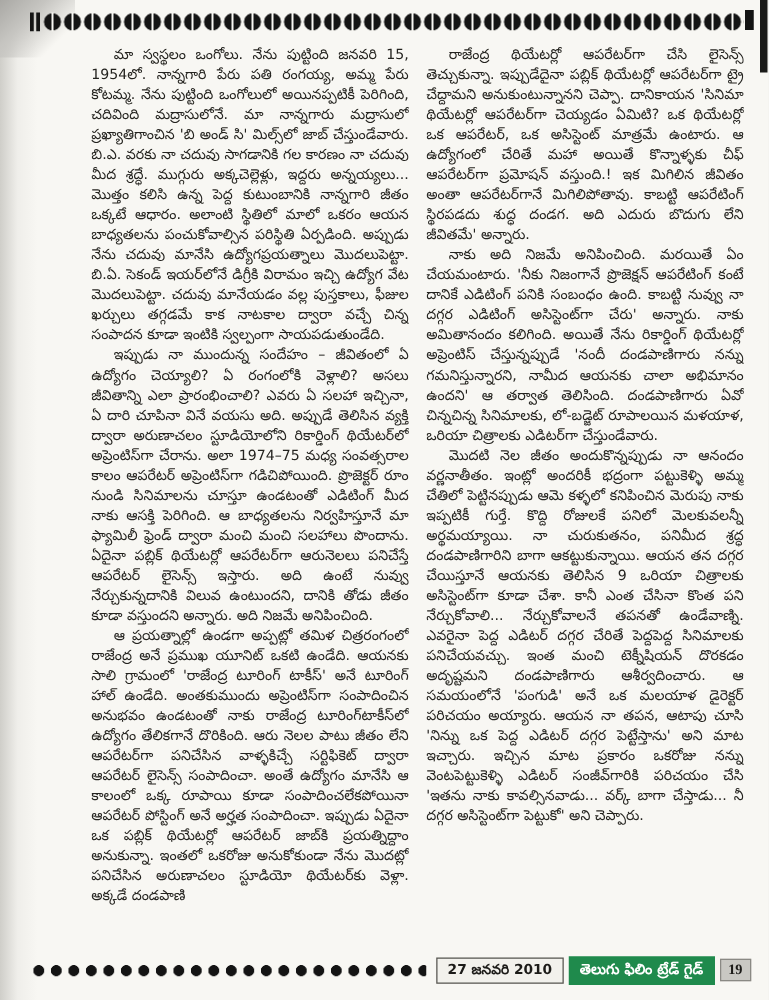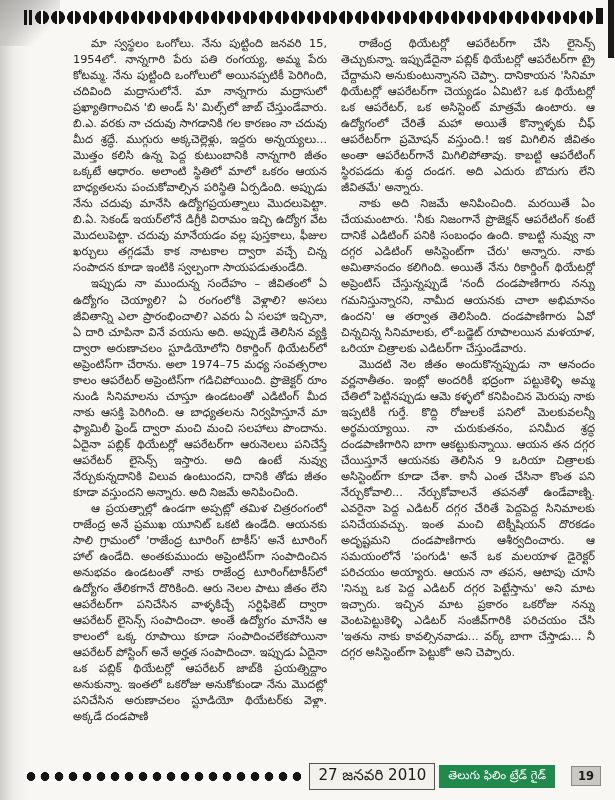--- a/index.html
+++ b/index.html
@@ -57,29 +57,29 @@
     position:absolute;left:26px;right:14px;bottom:12px;height:24px;
     display:flex;align-items:center;
   }
   .dot-row{
     flex:1 1 auto;height:9px;margin-right:8px;
     background-image:radial-gradient(circle 4.5px at 5px 4.5px,#141414 4.2px,transparent 4.6px);
     background-size:14px 9px;background-repeat:repeat-x;
   }
   .date-box{
     background:#f2f1ec;border:1px solid #55544f;color:#1c1b18;
-    font-size:15px;font-weight:normal;padding:2px 8px;white-space:nowrap;
+    font-size:11px;font-weight:bold;padding:2px 8px;white-space:nowrap;
   }
   .pub-box{
     background:#1f8a4c;color:#ffffff;
-    font-size:11.5px;font-weight:normal;padding:3px 9px;margin-left:4px;white-space:nowrap;
+    font-size:11.5px;font-weight:bold;padding:3px 9px;margin-left:4px;white-space:nowrap;
   }
   .pagenum-box{
     background:#c9c8c3;color:#1c1b18;border:1px solid #8a8984;
-    font-size:11.5px;font-weight:bold;padding:2px 6px;margin-left:16px;white-space:nowrap;
+    font-size:11.5px;font-weight:bold;padding:2px 6px;margin-left:4px;white-space:nowrap;font-family:Liberation Serif, serif;
   }
 </style>
 </head>
 <body>
 
 <div class="page">
 
   <div class="corner-shade"></div>
 
   <div class="top-ornament"></div>

